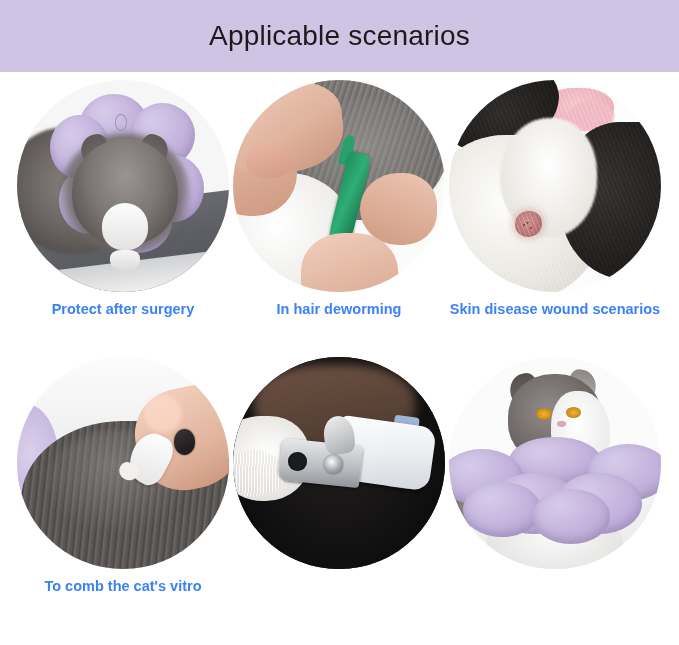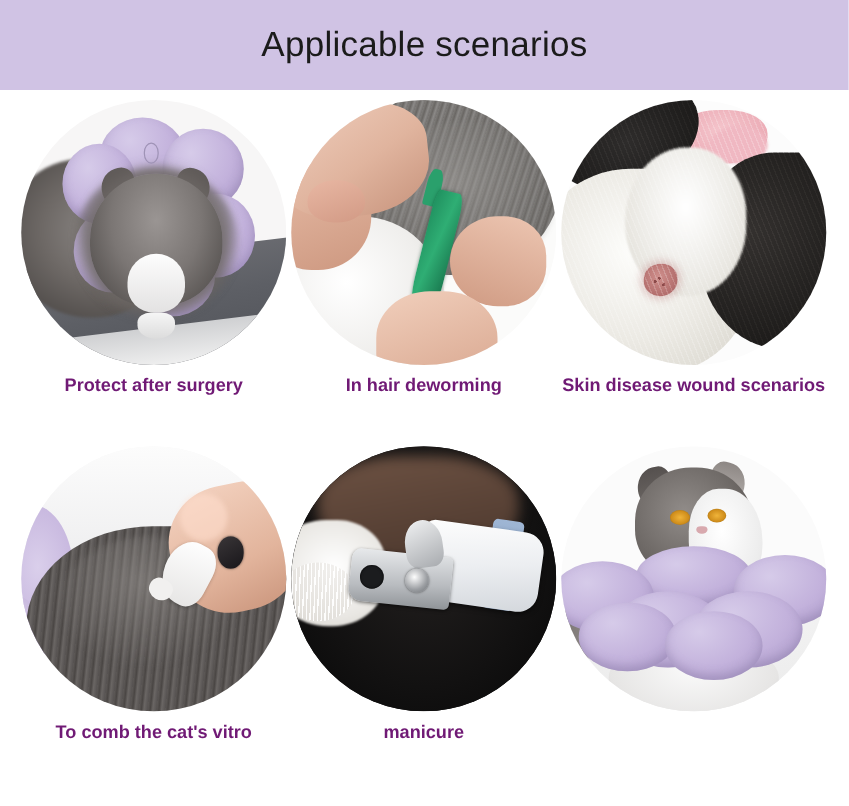--- a/index.html
+++ b/index.html
@@ -30,21 +30,21 @@
   .cell{position:absolute;top:0;width:226px;height:278px;}
   .c0{left:10px;} .c1{left:226px;} .c2{left:442px;}
 
   .photo{
     position:absolute;left:50%;top:0;transform:translateX(-50%);
     width:212px;height:212px;border-radius:50%;
     overflow:hidden;background:#ffffff;
   }
   .caption{
     position:absolute;left:0;top:220px;width:226px;
-    text-align:center;font-size:14.5px;font-weight:bold;color:#701a75;
+    text-align:center;font-size:14.5px;font-weight:bold;color:#3b82f6;
     line-height:19px;
   }
   .caption.two-line{top:212px;}
 
   
   .scene{position:absolute;inset:0;}
 
   
   .s1{background:#f7f6f6;}
   .s1 .mat{
@@ -509,21 +509,20 @@
             <div class="pawfur"></div>
             <div class="clip-spring"></div>
             <div class="clip-blue"></div>
             <div class="clip-body"></div>
             <div class="clip-jaw"></div>
             <div class="clip-hole"></div>
             <div class="clip-lever"></div>
             <div class="clip-screw"></div>
           </div>
         </div>
-        <div class="caption">manicure</div>
       </div>
 
       <div class="cell c2">
         <div class="photo">
           <div class="scene s6">
             <div class="floor"></div>
             <div class="tail"></div>
             <div class="body-low"></div>
             <div class="e-l"></div>
             <div class="e-r"></div>

